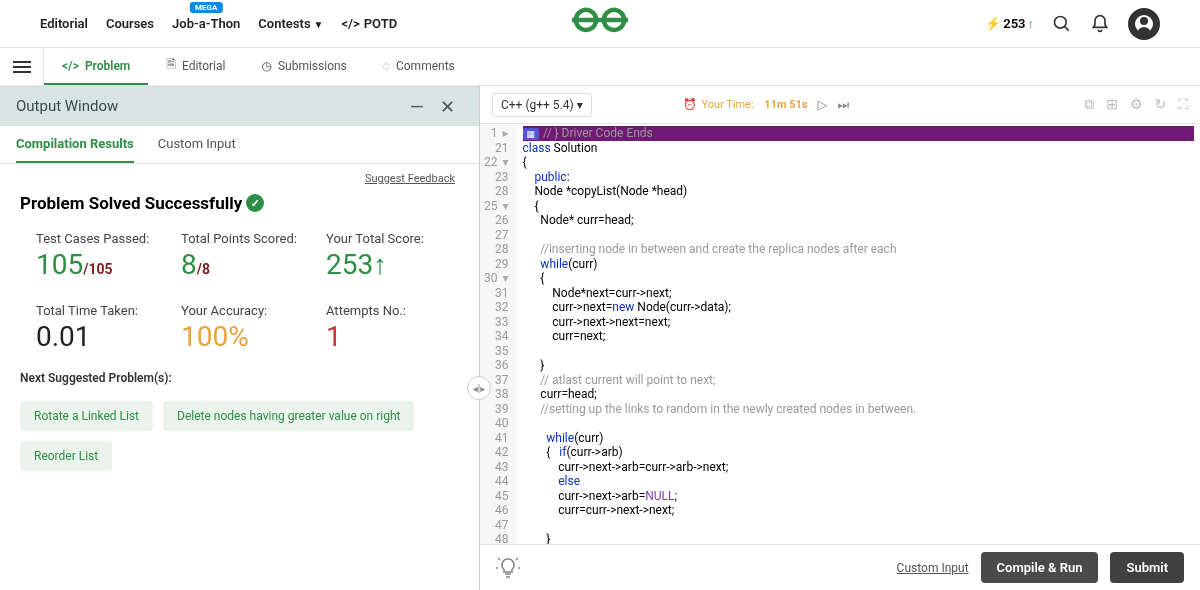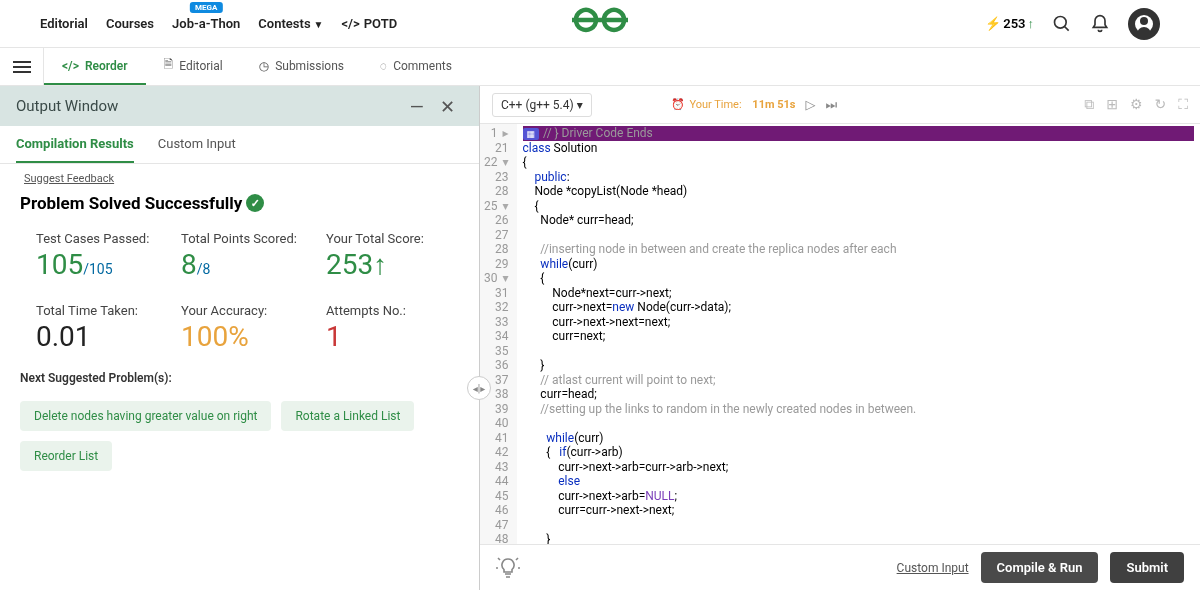--- a/index.html
+++ b/index.html
@@ -29,38 +29,38 @@
 .tab.active{color:#2f8d46;border-bottom-color:#2f8d46;font-weight:600}
 .tab-icon{font-size:12px}
 .main{display:flex;height:calc(100% - 86px)}
 .left-panel{width:480px;display:flex;flex-direction:column;border-right:1px solid #ccc;position:relative}
 .output-header{background:#d8e4e2;height:40px;display:flex;align-items:center;padding:0 16px;color:#3a4a48;font-size:15px}
 .output-header .spacer{flex:1}
 .min-btn,.close-btn{cursor:pointer;padding:0 8px;font-size:18px;color:#555}
 .sub-tabs{display:flex;border-bottom:1px solid #e5e5e5;padding:0 16px}
 .sub-tab{padding:10px 0;margin-right:24px;font-size:13px;color:#555;cursor:pointer;border-bottom:2px solid transparent}
 .sub-tab.active{color:#2f8d46;border-bottom-color:#2f8d46;font-weight:700}
-.feedback{padding:8px 24px 0;font-size:11px;color:#555;text-decoration:underline;cursor:pointer}
+.feedback{text-align:right;padding:8px 24px 0;font-size:11px;color:#555;text-decoration:underline;cursor:pointer}
 .success-title{padding:8px 20px 12px;font-size:17px;font-weight:700;display:flex;align-items:center;gap:4px}
 .check-circle{width:18px;height:18px;background:#2f8d46;border-radius:50%;display:inline-flex;align-items:center;justify-content:center;color:#fff;font-size:11px}
 .stats-grid{display:grid;grid-template-columns:1fr 1fr 1fr;gap:10px 28px;padding:0 36px}
 .stat-box{padding:6px 0}
 .stat-label{font-size:13px;color:#444;margin-bottom:2px}
 .stat-value{font-size:28px;font-weight:400}
 .stat-value.green{color:#2f8d46}
 .stat-value.black{color:#222}
 .stat-value.red{color:#c93838}
 .stat-value.orange{color:#e8a33d}
-.stat-small{font-size:14px;color:#0369a1;font-weight:400}
+.stat-small{font-size:14px;color:#7f1d1d;font-weight:700}
 .next-label{padding:12px 20px 16px;font-size:12px;font-weight:600;color:#333}
 .chips{padding:0 20px;display:flex;flex-wrap:wrap;gap:10px}
 .chip{background:#eaf3ec;color:#2f8d46;font-size:12px;padding:8px 14px;border-radius:4px;cursor:pointer}
 .divider-handle{position:absolute;right:-12px;top:290px;width:24px;height:24px;background:#fff;border:1px solid #ccc;border-radius:50%;display:flex;align-items:center;justify-content:center;font-size:10px;color:#888;z-index:5;cursor:col-resize}
 .right-panel{flex:1;display:flex;flex-direction:column}
-.editor-toolbar{height:38px;display:flex;align-items:center;padding:0 12px;border-bottom:1px solid #e5e5e5;}
+.editor-toolbar{height:38px;display:flex;align-items:center;padding:0 12px;border-bottom:1px solid #e5e5e5;gap:12px}
 .lang-select{font-size:12px;color:#333;padding:4px 8px;border:1px solid #ddd;border-radius:3px;background:#fff;cursor:pointer}
 .timer{font-size:11px;color:#e8a33d;display:flex;align-items:center;gap:4px;margin-left:80px}
 .timer-icons{margin-left:6px;color:#888;cursor:pointer;font-size:13px}
 .toolbar-right{margin-left:auto;display:flex;gap:12px;color:#bbb}
 .toolbar-right span{cursor:pointer;font-size:14px}
 .editor{flex:1;display:flex;font-family:Consolas,Monaco,monospace;font-size:12px;overflow:hidden;background:#fff}
 .gutter{background:#f7f7f7;color:#999;text-align:right;padding:2px 8px 2px 4px;user-select:none;line-height:14.5px}
 .gutter div{height:14.5px}
 .fold{color:#aaa;cursor:pointer;padding-left:2px}
 .code{flex:1;padding:2px 6px;line-height:14.5px;white-space:pre;overflow:auto}
@@ -128,21 +128,21 @@
   <div class="hamburger">
       <div class="hamb-icon">
         <span></span>
         <span></span>
         <span></span>
       </div>
     </div>
   <div class="tabs">
     <div class="tab active">
         <span class="tab-icon">&lt;/&gt;</span>
-        <span>Reorder</span>
+        <span>Problem</span>
       </div>
     <div class="tab">
         <span class="tab-icon">🗎</span>
         <span>Editorial</span>
       </div>
     <div class="tab">
         <span class="tab-icon">◷</span>
         <span>Submissions</span>
       </div>
     <div class="tab">
@@ -190,22 +190,22 @@
         <div class="stat-label">Your Accuracy:</div>
         <div class="stat-value orange">100%</div>
       </div>
       <div class="stat-box">
         <div class="stat-label">Attempts No.:</div>
         <div class="stat-value red">1</div>
       </div>
     </div>
     <div class="next-label">Next Suggested Problem(s):</div>
     <div class="chips">
+      <div class="chip">Rotate a Linked List</div>
       <div class="chip">Delete nodes having greater value on right</div>
-      <div class="chip">Rotate a Linked List</div>
       <div class="chip">Reorder List</div>
     </div>
     <div class="divider-handle">◂|▸</div>
   </div>
 
   <div class="right-panel">
     <div class="editor-toolbar">
       <div class="lang-select"><span>C++ (g++ 5.4)</span> ▾</div>
       <div class="timer">
         <span>⏰</span>

